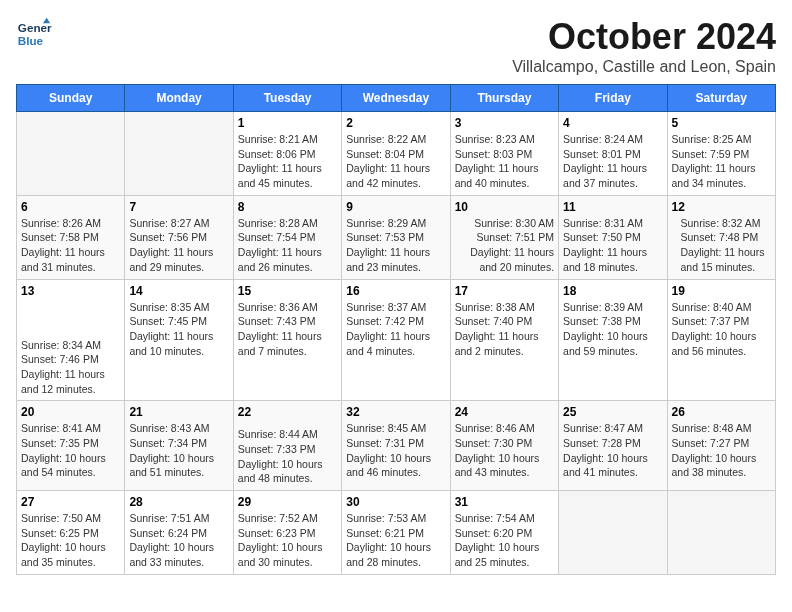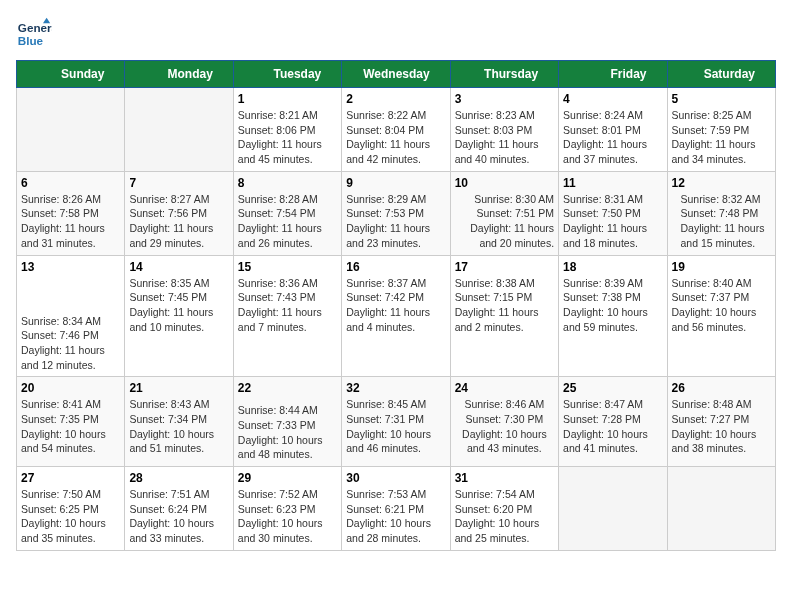--- a/index.html
+++ b/index.html
@@ -36,24 +36,24 @@
     .location-title {
       font-size: 16px;
       color: #444;
     }
     table {
       width: 100%;
       border-collapse: collapse;
       font-size: 11px;
     }
     thead tr th {
-      background: #15803d;
+      background: #3b82f6;
       color: #fff;
-      padding: 6px 20px;
-      text-align: right;
+      padding: 6px 0;
+      text-align: center;
       font-size: 12px;
       border: 1px solid #1a5a9a;
     }
     tbody tr td {
       border: 1px solid #ccc;
       vertical-align: top;
       padding: 4px;
       width: calc(100% / 7);
       min-height: 70px;
       background: #fff;
@@ -79,20 +79,24 @@
 </head>
 <body>
 
 <div class="header-section">
   <div class="logo">
     <svg class="logo-icon" viewBox="0 0 40 40">
       <text x="2" y="18" font-size="13" font-weight="bold" fill="#1a3a5c">General</text>
       <text x="2" y="32" font-size="13" font-weight="bold" fill="#2a7ab8">Blue</text>
       <polygon points="30,8 38,8 34,2" fill="#2a7ab8"></polygon>
     </svg>
+  </div>
+  <div class="title-section">
+    <div class="month-title">October 2024</div>
+    <div class="location-title">Villalcampo, Castille and Leon, Spain</div>
   </div>
 </div>
 
 <table>
   <thead>
     <tr>
     <th>Sunday</th>
         <th>Monday</th>
         <th>Tuesday</th>
         <th>Wednesday</th>
@@ -201,21 +205,21 @@
         </td>
         <td>
           <span class="day-number">16</span>
           <div class="day-detail" style="white-space: pre-line;">Sunrise: 8:37 AM
 Sunset: 7:42 PM
 Daylight: 11 hours and 4 minutes.</div>
         </td>
         <td>
           <span class="day-number">17</span>
           <div class="day-detail" style="white-space: pre-line;">Sunrise: 8:38 AM
-Sunset: 7:15 PM
+Sunset: 7:40 PM
 Daylight: 11 hours and 2 minutes.</div>
         </td>
         <td>
           <span class="day-number">18</span>
           <div class="day-detail" style="white-space: pre-line;">Sunrise: 8:39 AM
 Sunset: 7:38 PM
 Daylight: 10 hours and 59 minutes.</div>
         </td>
         <td>
           <span class="day-number">19</span>
@@ -244,21 +248,21 @@
 Daylight: 10 hours and 48 minutes.</div>
         </td>
         <td>
           <span class="day-number">32</span>
           <div class="day-detail" style="white-space: pre-line;">Sunrise: 8:45 AM
 Sunset: 7:31 PM
 Daylight: 10 hours and 46 minutes.</div>
         </td>
         <td>
           <span class="day-number">24</span>
-          <div class="day-detail" style="white-space: pre-line; text-align: center;">Sunrise: 8:46 AM
+          <div class="day-detail" style="white-space: pre-line;">Sunrise: 8:46 AM
 Sunset: 7:30 PM
 Daylight: 10 hours and 43 minutes.</div>
         </td>
         <td>
           <span class="day-number">25</span>
           <div class="day-detail" style="white-space: pre-line;">Sunrise: 8:47 AM
 Sunset: 7:28 PM
 Daylight: 10 hours and 41 minutes.</div>
         </td>
         <td>

